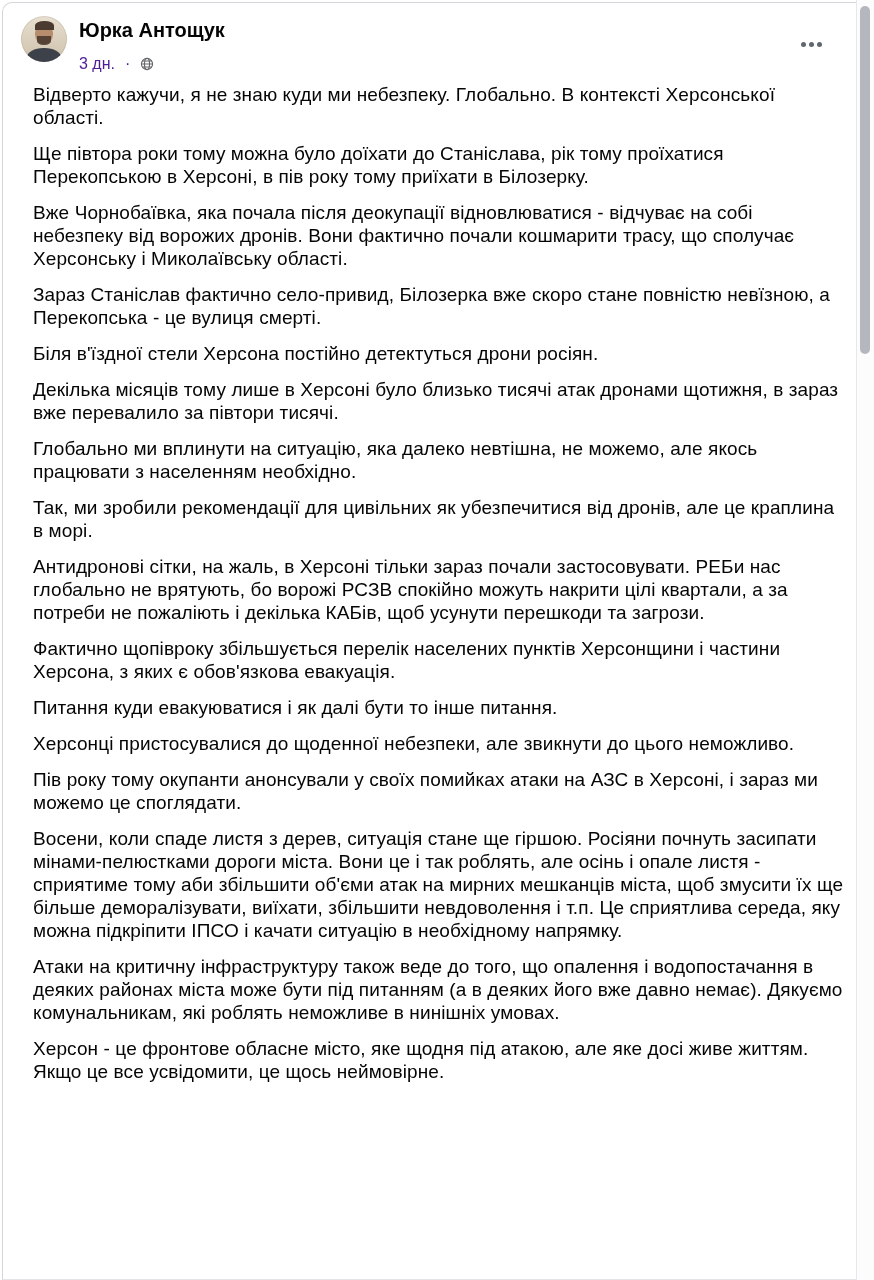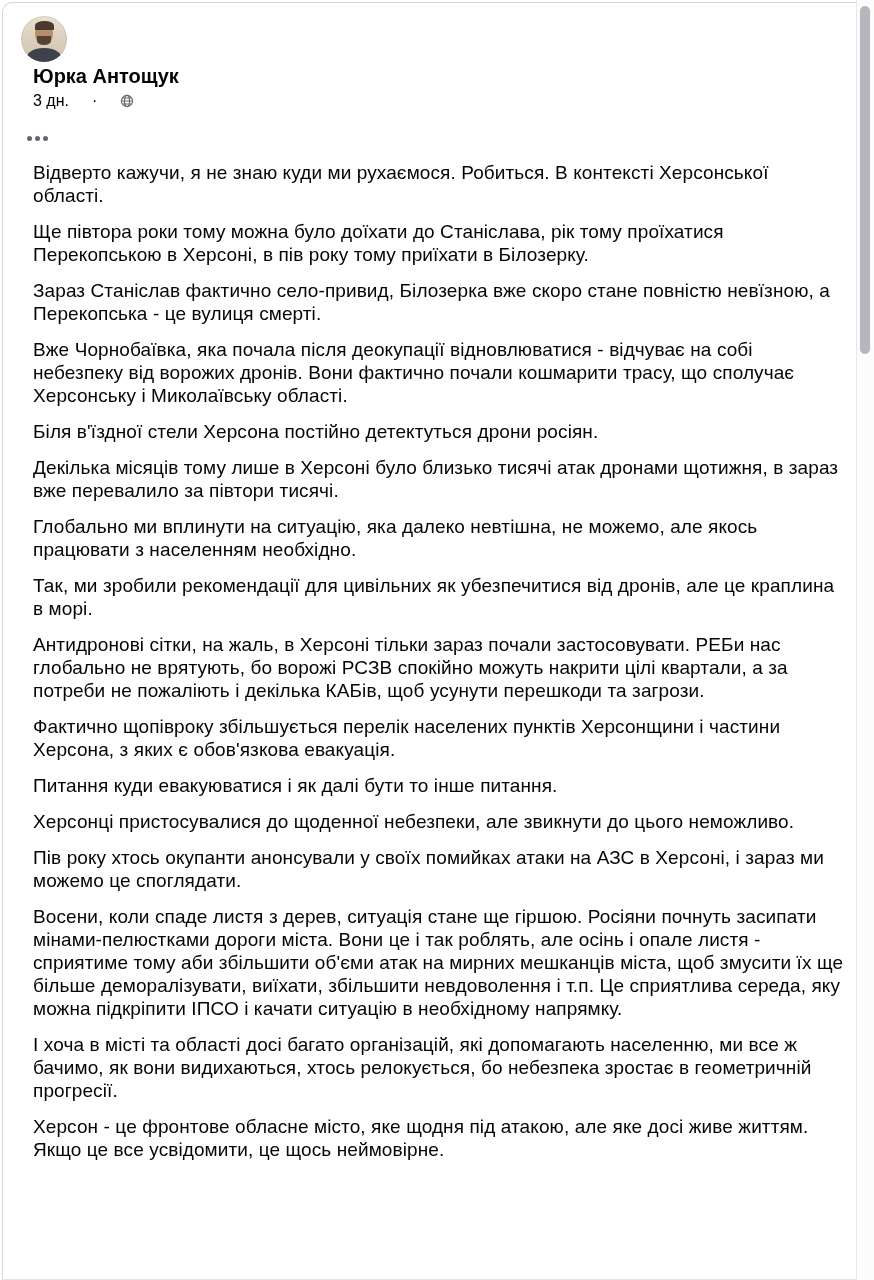--- a/index.html
+++ b/index.html
@@ -20,21 +20,20 @@
     border-right: none;
     border-radius: 10px 0 0 0;
     box-sizing: border-box;
     overflow: hidden;
   }
   
   .header {
     display: flex;
     align-items: flex-start;
     padding: 13px 20px 6px 18px;
-    flex-direction: column;
   }
   .avatar {
     width: 46px; height: 46px;
     border-radius: 50%;
     background: linear-gradient(180deg, #e8dfd0 0%, #d8cdb9 60%, #cfc2ac 100%);
     position: relative;
     overflow: hidden;
     box-shadow: inset 0 0 0 1px rgba(0,0,0,0.08);
     flex: 0 0 auto;
     cursor: pointer;
@@ -81,24 +80,24 @@
   .author {
     font-size: 20px;
     font-weight: 700;
     color: #050505;
     line-height: 24px;
     cursor: pointer;
   }
   .meta-line {
     display: flex;
     align-items: center;
-    gap: 23px;
-    margin-top: 3px;
+    gap: 10px;
+    margin-top: 12px;
     font-size: 16px;
-    color: #000000;
+    color: #4c1d95;
     line-height: 19px;
   }
   .meta-line .time { cursor: pointer; }
   .globe {
     display: inline-block;
     width: 14px; height: 14px;
     margin-top: 1px;
   }
   .globe svg { display: block; width: 14px; height: 14px; }
   .menu-btn {
@@ -174,35 +173,35 @@
       </div>
     </div>
     <button class="menu-btn" aria-label="menu">
       <span class="dot"></span>
       <span class="dot"></span>
       <span class="dot"></span>
     </button>
   </div>
 
   <div class="content">
-    <p>Відверто кажучи, я не знаю куди ми рухаємося. Робиться. В контексті Херсонської області.</p>
+    <p>Відверто кажучи, я не знаю куди ми небезпеку. Глобально. В контексті Херсонської області.</p>
     <p>Ще півтора роки тому можна було доїхати до Станіслава, рік тому проїхатися Перекопською в Херсоні, в пів року тому приїхати в Білозерку.</p>
+    <p>Вже Чорнобаївка, яка почала після деокупації відновлюватися - відчуває на собі небезпеку від ворожих дронів. Вони фактично почали кошмарити трасу, що сполучає Херсонську і Миколаївську області.</p>
     <p>Зараз Станіслав фактично село-привид, Білозерка вже скоро стане повністю невїзною, а Перекопська - це вулиця смерті.</p>
-    <p>Вже Чорнобаївка, яка почала після деокупації відновлюватися - відчуває на собі небезпеку від ворожих дронів. Вони фактично почали кошмарити трасу, що сполучає Херсонську і Миколаївську області.</p>
     <p>Біля в'їздної стели Херсона постійно детектуться дрони росіян.</p>
     <p>Декілька місяців тому лише в Херсоні було близько тисячі атак дронами щотижня, в зараз вже перевалило за півтори тисячі.</p>
     <p>Глобально ми вплинути на ситуацію, яка далеко невтішна, не можемо, але якось працювати з населенням необхідно.</p>
     <p>Так, ми зробили рекомендації для цивільних як убезпечитися від дронів, але це краплина в морі.</p>
     <p>Антидронові сітки, на жаль, в Херсоні тільки зараз почали застосовувати. РЕБи нас глобально не врятують, бо ворожі РСЗВ спокійно можуть накрити цілі квартали, а за потреби не пожаліють і декілька КАБів, щоб усунути перешкоди та загрози.</p>
     <p>Фактично щопівроку збільшується перелік населених пунктів Херсонщини і частини Херсона, з яких є обов'язкова евакуація.</p>
     <p>Питання куди евакуюватися і як далі бути то інше питання.</p>
     <p>Херсонці пристосувалися до щоденної небезпеки, але звикнути до цього неможливо.</p>
-    <p>Пів року хтось окупанти анонсували у своїх помийках атаки на АЗС в Херсоні, і зараз ми можемо це споглядати.</p>
+    <p>Пів року тому окупанти анонсували у своїх помийках атаки на АЗС в Херсоні, і зараз ми можемо це споглядати.</p>
     <p>Восени, коли спаде листя з дерев, ситуація стане ще гіршою. Росіяни почнуть засипати мінами-пелюстками дороги міста. Вони це і так роблять, але осінь і опале листя - сприятиме тому аби збільшити об'єми атак на мирних мешканців міста, щоб змусити їх ще більше деморалізувати, виїхати, збільшити невдоволення і т.п. Це сприятлива середа, яку можна підкріпити ІПСО і качати ситуацію в необхідному напрямку.</p>
-    <p>І хоча в місті та області досі багато організацій, які допомагають населенню, ми все ж бачимо, як вони видихаються, хтось релокується, бо небезпека зростає в геометричній прогресії.</p>
+    <p>Атаки на критичну інфраструктуру також веде до того, що опалення і водопостачання в деяких районах міста може бути під питанням (а в деяких його вже давно немає). Дякуємо комунальникам, які роблять неможливе в нинішніх умовах.</p>
     <p>Херсон - це фронтове обласне місто, яке щодня під атакою, але яке досі живе життям. Якщо це все усвідомити, це щось неймовірне.</p>
   </div>
 
 </div>
 
 <div class="scrollbar-track">
   <div class="scrollbar-thumb"></div>
 </div>
 
 </body></html>

